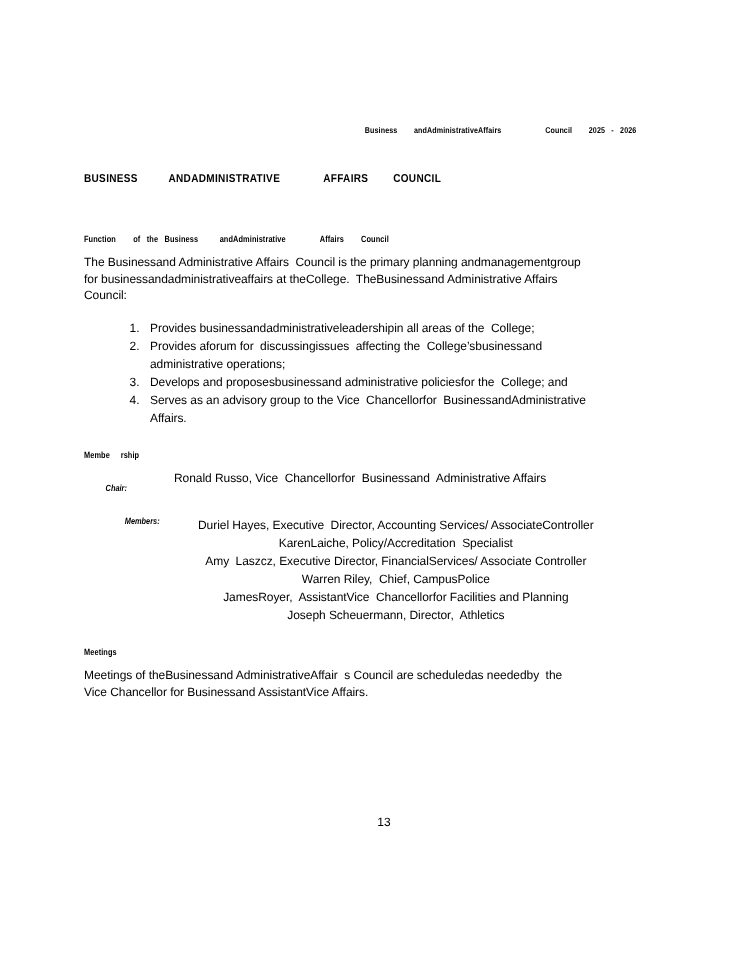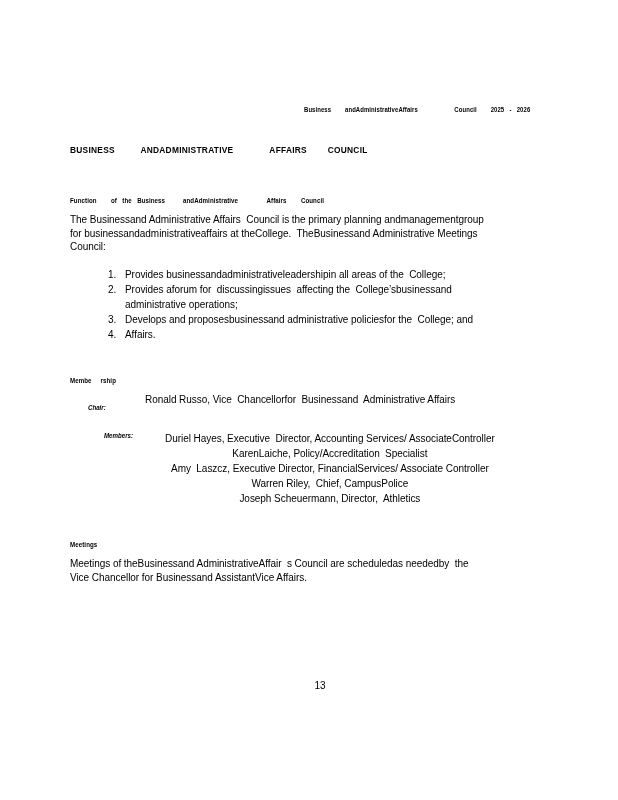--- a/index.html
+++ b/index.html
@@ -74,21 +74,21 @@
   <div class="abs" style="left:70px; top:139px;">
     <span class="doc-title">BUSINESS          ANDADMINISTRATIVE              AFFAIRS        COUNCIL</span>
   </div>
 
   <div class="abs" style="left:70px; top:189px;">
     <span class="small-head">Function        of   the   Business          andAdministrative                Affairs        Council</span>
   </div>
 
   <div class="abs body-text para" style="left:70px; top:213px;">
     <div>The Businessand Administrative Affairs  Council is the primary planning andmanagementgroup</div>
-    <div>for businessandadministrativeaffairs at theCollege.  TheBusinessand Administrative Meetings</div>
+    <div>for businessandadministrativeaffairs at theCollege.  TheBusinessand Administrative Affairs</div>
     <div>Council:</div>
   </div>
 
   <div class="abs body-text" style="left:70px; top:267px;">
     <div class="list-row">
       <span class="list-num">1.</span>
       <span class="list-lines">
         <div>Provides businessandadministrativeleadershipin all areas of the  College;</div>
       </span>
     </div>
@@ -101,20 +101,21 @@
     </div>
     <div class="list-row">
       <span class="list-num">3.</span>
       <span class="list-lines">
         <div>Develops and proposesbusinessand administrative policiesfor the  College; and</div>
       </span>
     </div>
     <div class="list-row">
       <span class="list-num">4.</span>
       <span class="list-lines">
+        <div>Serves as an advisory group to the Vice  Chancellorfor  BusinessandAdministrative</div>
         <div>Affairs.</div>
       </span>
     </div>
   </div>
 
   <div class="abs" style="left:70px; top:369px;">
     <span class="small-head">Membe     rship</span>
   </div>
 
   <div class="abs" style="left:88px; top:396px;">
@@ -123,20 +124,21 @@
   <div class="abs body-text chair-value" style="left:145px; top:393px;">Ronald Russo, Vice  Chancellorfor  Businessand  Administrative Affairs</div>
 
   <div class="abs" style="left:104px; top:424px;">
     <span class="small-label">Members:</span>
   </div>
   <div class="abs body-text member-lines" style="left:165px; top:431px;">
     <div>Duriel Hayes, Executive  Director, Accounting Services/ AssociateController</div>
     <div>KarenLaiche, Policy/Accreditation  Specialist</div>
     <div>Amy  Laszcz, Executive Director, FinancialServices/ Associate Controller</div>
     <div>Warren Riley,  Chief, CampusPolice</div>
+    <div>JamesRoyer,  AssistantVice  Chancellorfor Facilities and Planning</div>
     <div>Joseph Scheuermann, Director,  Athletics</div>
   </div>
 
   <div class="abs" style="left:70px; top:533px;">
     <span class="small-head">Meetings</span>
   </div>
   <div class="abs body-text para" style="left:70px; top:557px;">
     <div>Meetings of theBusinessand AdministrativeAffair  s Council are scheduledas neededby  the</div>
     <div>Vice Chancellor for Businessand AssistantVice Affairs.</div>
   </div>

